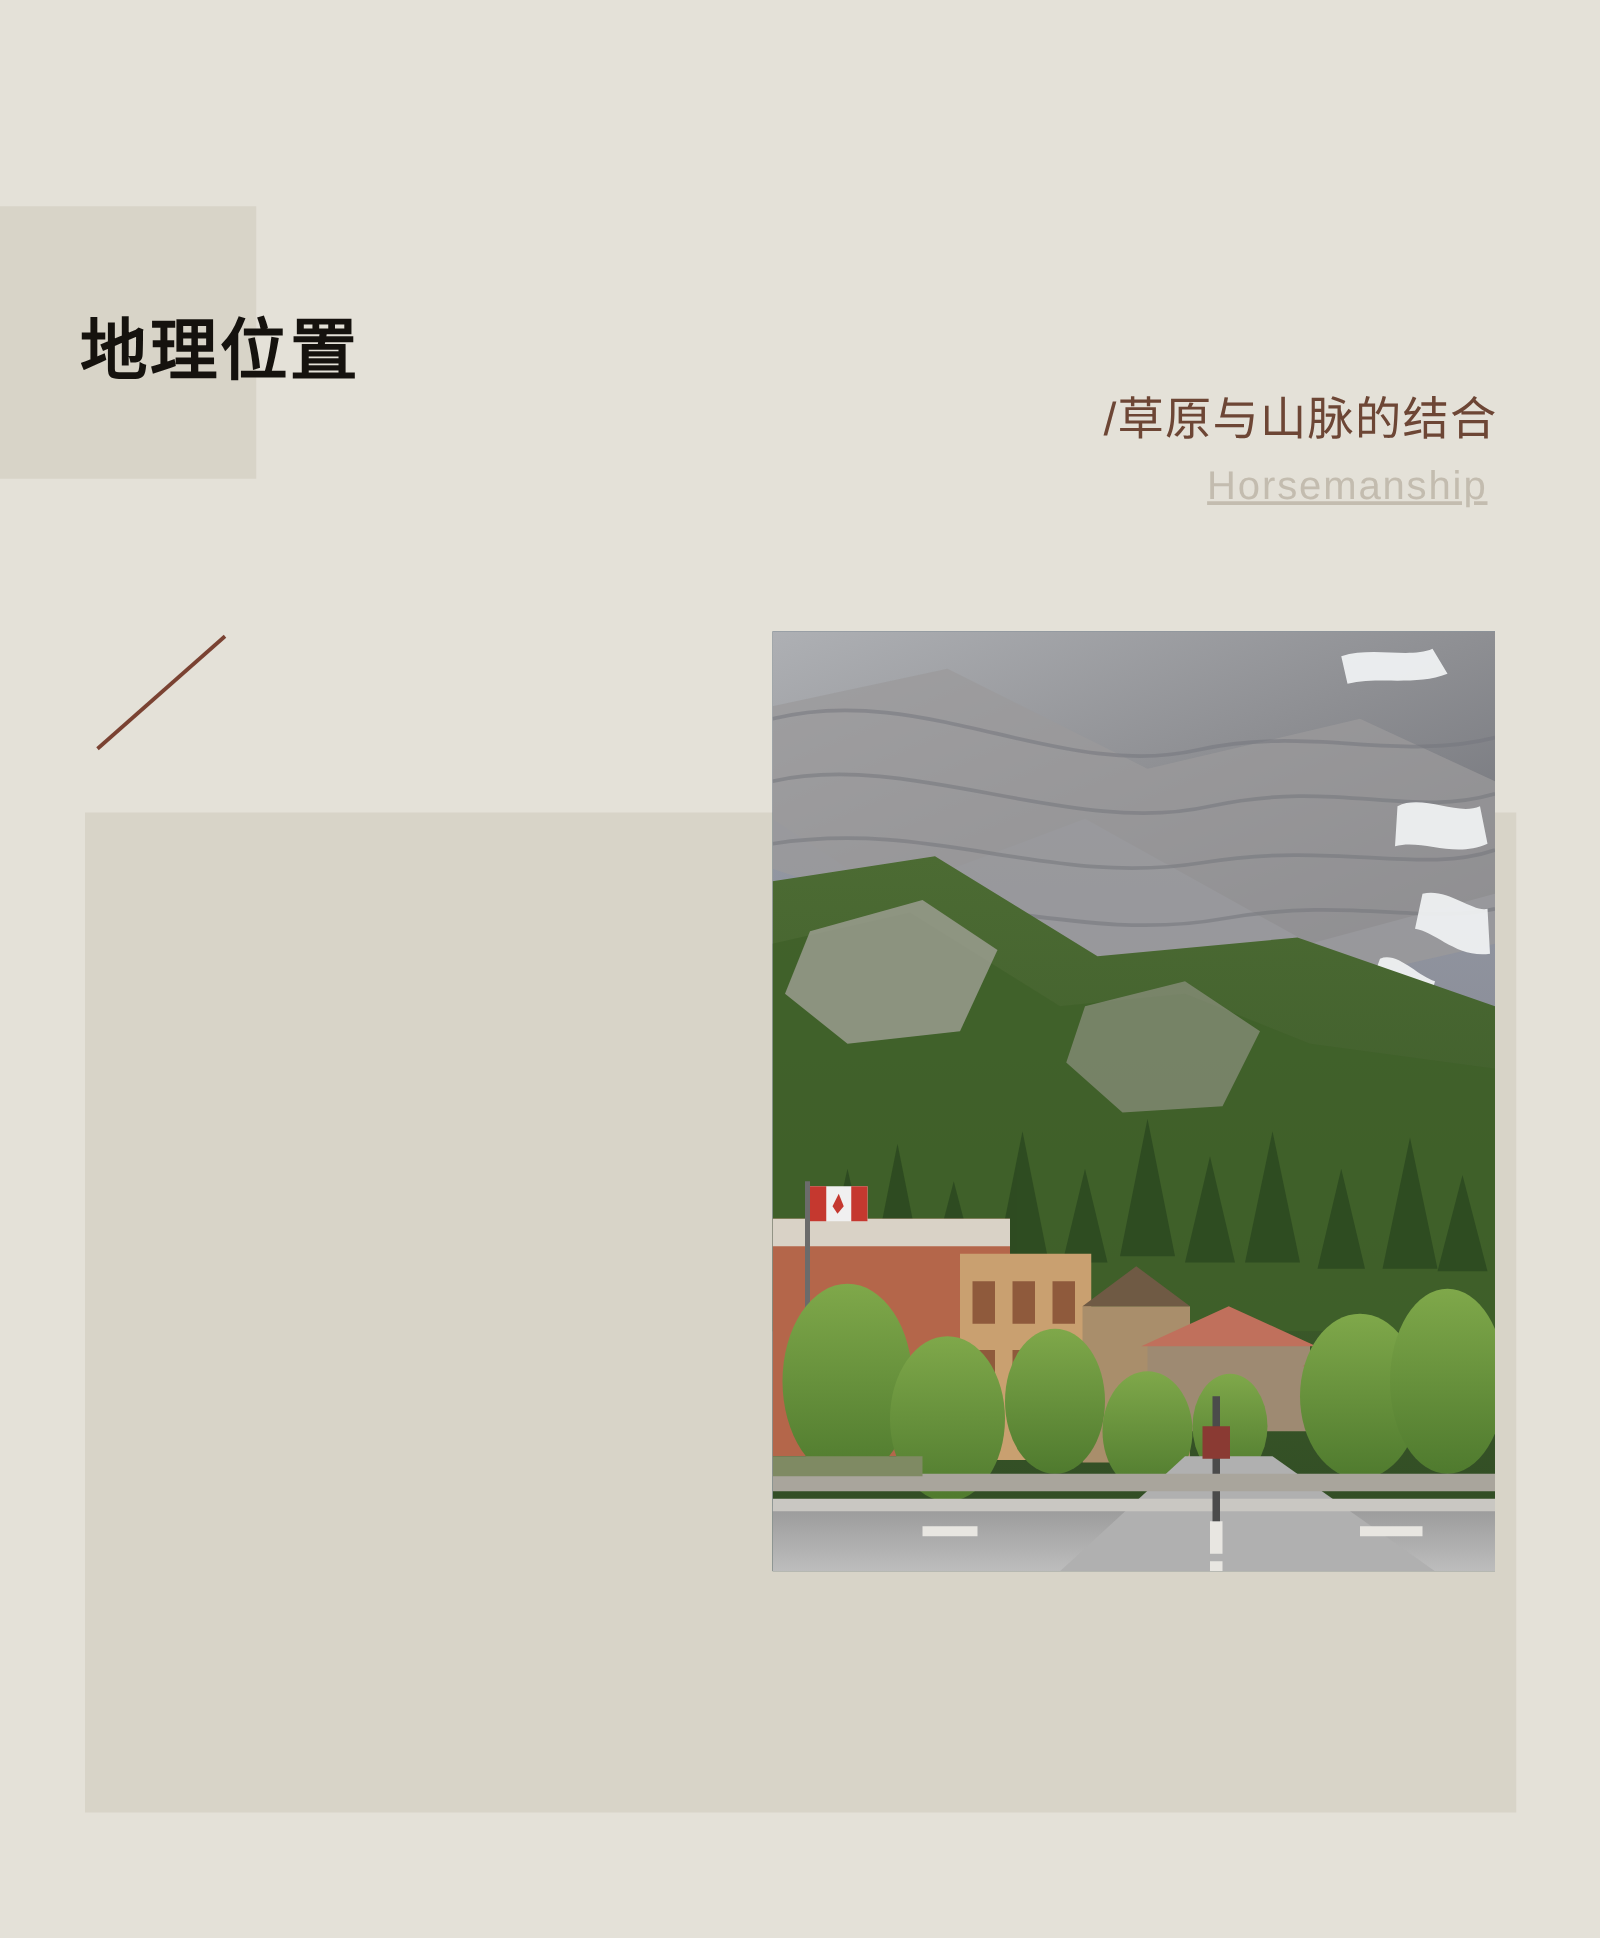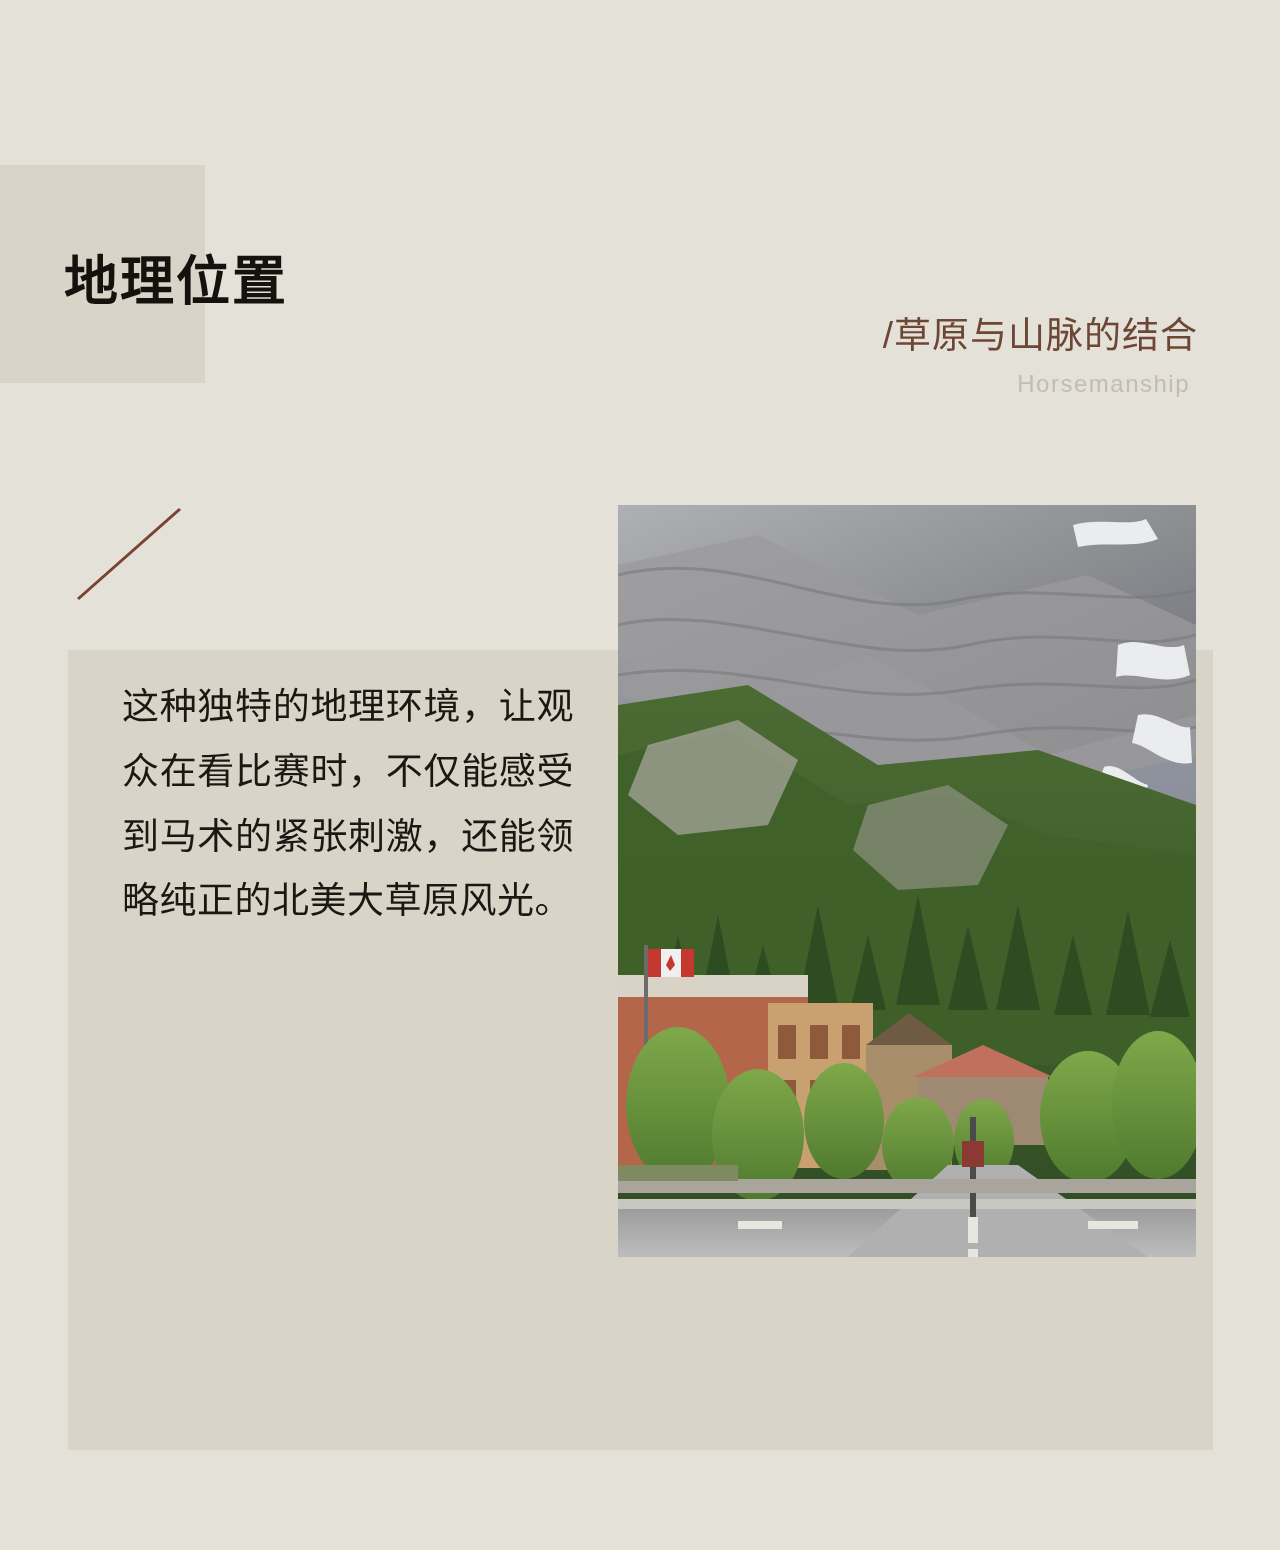--- a/index.html
+++ b/index.html
@@ -55,25 +55,26 @@
     letter-spacing: 1px;
     color: #6d4635;
     white-space: nowrap;
     text-align: left;
   }
 
   .subtitle-en {
     position: absolute;
     right: 90px;
     top: 370px;
-    font-size: 24px;
+    font-size: 32px;
     letter-spacing: 1.5px;
     color: #c3bcaf;
     white-space: nowrap;
     text-align: center;
+    text-decoration: underline;
   }
 
   
   .diagonal-rule {
     position: absolute;
     left: 72px;
     top: 505px;
     width: 120px;
     height: 100px;
   }
@@ -120,21 +121,20 @@
 
 <div class="subtitle-en">Horsemanship</div>
 
 <div class="diagonal-rule">
   <svg width="120" height="100" viewBox="0 0 120 100" xmlns="http://www.w3.org/2000/svg">
     <line x1="108" y1="4" x2="6" y2="94" stroke="#7a4232" stroke-width="3"></line>
   </svg>
 </div>
 
 <div class="body-text">
-  <p>这种独特的地理环境，让观众在看比赛时，不仅能感受到马术的紧张刺激，还能领略纯正的北美大草原风光。</p>
 </div>
 
 <div class="photo">
   <svg viewBox="0 0 578 752" preserveAspectRatio="none" xmlns="http://www.w3.org/2000/svg">
     <defs>
       <linearGradient id="skyRock" x1="0" y1="0" x2="0" y2="1">
         <stop offset="0%" stop-color="#9aa0aa"></stop>
         <stop offset="45%" stop-color="#8b8e99"></stop>
         <stop offset="100%" stop-color="#6f7482"></stop>
       </linearGradient>

